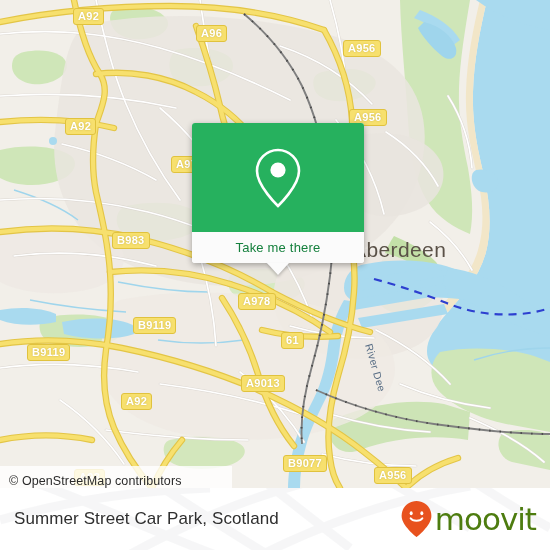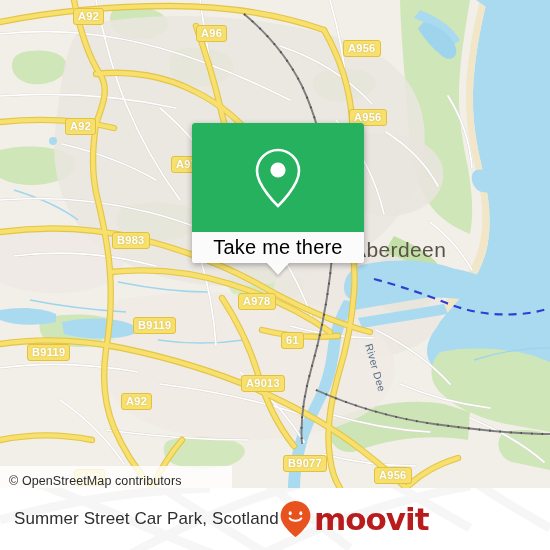--- a/index.html
+++ b/index.html
@@ -20,37 +20,37 @@
   #attrib span { font-size:12.5px; color:#2b2b2b; letter-spacing:.1px; }
 
   
   #popup { position:absolute; left:192px; top:123px; width:172px; }
   #popup-card { width:172px; border-radius:3px; overflow:hidden;
                 box-shadow:0 2px 6px rgba(0,0,0,0.32); background:#fff; }
   #popup-head { height:109px; background:#26b15e; display:flex;
                 align-items:center; justify-content:center; }
   #popup-foot { height:31px; background:#fbfbfb; display:flex;
                 align-items:center; justify-content:center; }
-  #popup-foot span { font-size:20px; color:#000000; letter-spacing:.2px;text-align:right; }
+  #popup-foot span { font-size:13px; color:#15803d; letter-spacing:.2px;text-align:right; }
   #popup-tail { position:absolute; left:50%; top:140px; margin-left:-11px;
                 width:0; height:0; border-left:11px solid transparent;
                 border-right:11px solid transparent; border-top:12px solid #fbfbfb;
                 filter:drop-shadow(0 2px 1.5px rgba(0,0,0,0.22)); }
 
   
   #footer { position:absolute; left:0; top:488px; width:550px; height:62px;
             background:#ffffff; overflow:hidden; }
   #footer-watermark { position:absolute; left:0; top:-488px; width:550px;
             height:550px; opacity:0.055; pointer-events:none; }
   #footer-inner { position:relative; height:62px; display:flex; align-items:center;
-            padding:0 14px 0 14px; }
+            justify-content:space-between; padding:0 14px 0 14px;gap:15px; }
   #place-name { font-size:17px; color:#2f2f2f; letter-spacing:.1px; white-space:nowrap; }
   #brand { display:flex; align-items:center; gap:2px; }
-  #brand-word { font-size:31px; color:#b91c1c; letter-spacing:-1px;
-                font-family:"DejaVu Sans", sans-serif; font-weight:700; line-height:1; }
+  #brand-word { font-size:31px; color:#4d7c0f; letter-spacing:-1px;
+                font-family:"DejaVu Sans", sans-serif; font-weight:400; line-height:1; }
 </style>
 </head>
 <body>
 
 <div id="page">
 
   <div id="map">
     <svg width="550" height="488" viewBox="0 0 550 488">
       <defs>
         <clipPath id="mapclip">

